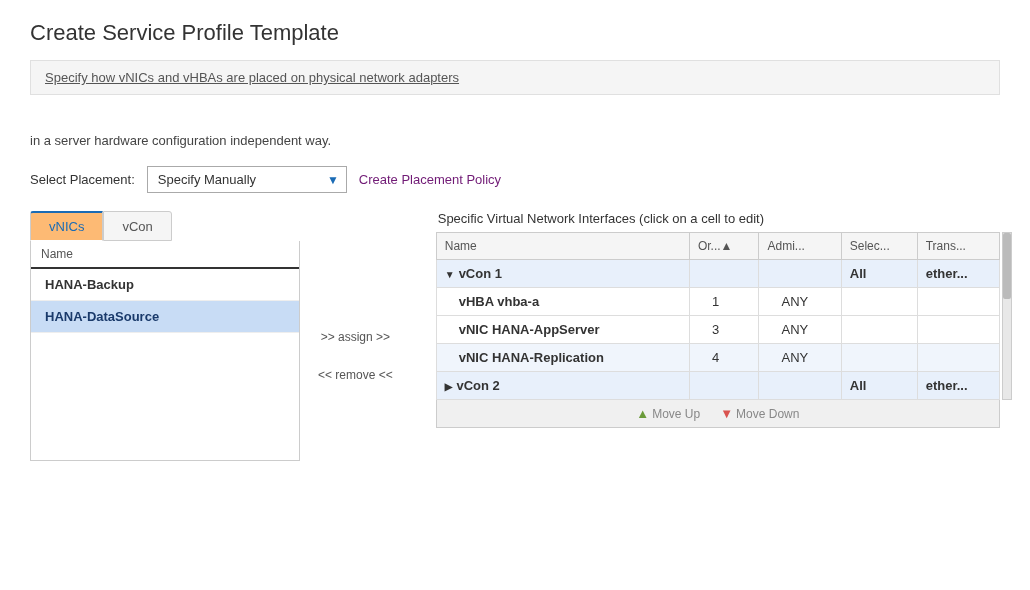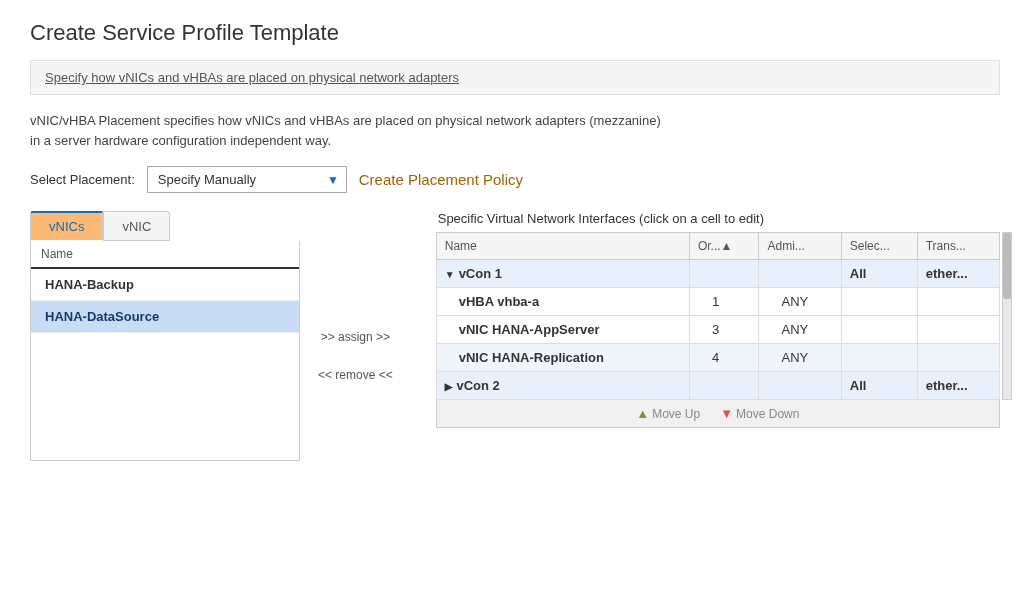--- a/index.html
+++ b/index.html
@@ -61,23 +61,23 @@
     .select-arrow {
       position: absolute;
       right: 8px;
       top: 50%;
       transform: translateY(-50%);
       pointer-events: none;
       color: #1a6bb5;
       font-size: 12px;
     }
     .create-policy-link {
-      color: #a16207;
+      color: #701a75;
       text-decoration: none;
-      font-size: 15px;
+      font-size: 13px;
       text-align: right;
     }
 
     .main-content {
       display: flex;
       gap: 0;
     }
 
     
     .left-panel {
@@ -265,41 +265,41 @@
 </head>
 <body>
 
 <h1>Create Service Profile Template</h1>
 
 <div class="subtitle-bar">
   <span>Specify how vNICs and vHBAs are placed on physical network adapters</span>
 </div>
 
 <div class="description">
-  <span>vNIC/vHBA Placement specifies how vNICs and vHBAs are placed on physical network adapters (mezzanine)</span><br>
+  <br>
   <span>in a server hardware configuration independent way.</span>
 </div>
 
 <div class="placement-row">
   <span class="placement-label">Select Placement:</span>
   <div class="placement-select-wrapper">
     <select class="placement-select">
       <option>Specify Manually</option>
     </select>
     <span class="select-arrow">▼</span>
   </div>
   <a href="#" class="create-policy-link">Create Placement Policy</a>
 </div>
 
 <div class="main-content">
 
   <div class="left-panel">
     <div class="tabs-row">
       <button class="tab-btn active">vNICs</button>
-      <button class="tab-btn">vNIC</button>
+      <button class="tab-btn">vCon</button>
     </div>
     <div class="left-list">
       <div class="list-header">Name</div>
       <div class="list-item">HANA-Backup</div>
       <div class="list-item selected">HANA-DataSource</div>
     </div>
   </div>
 
   <div class="middle-buttons">
     <button class="assign-btn">&gt;&gt; assign &gt;&gt;</button>

